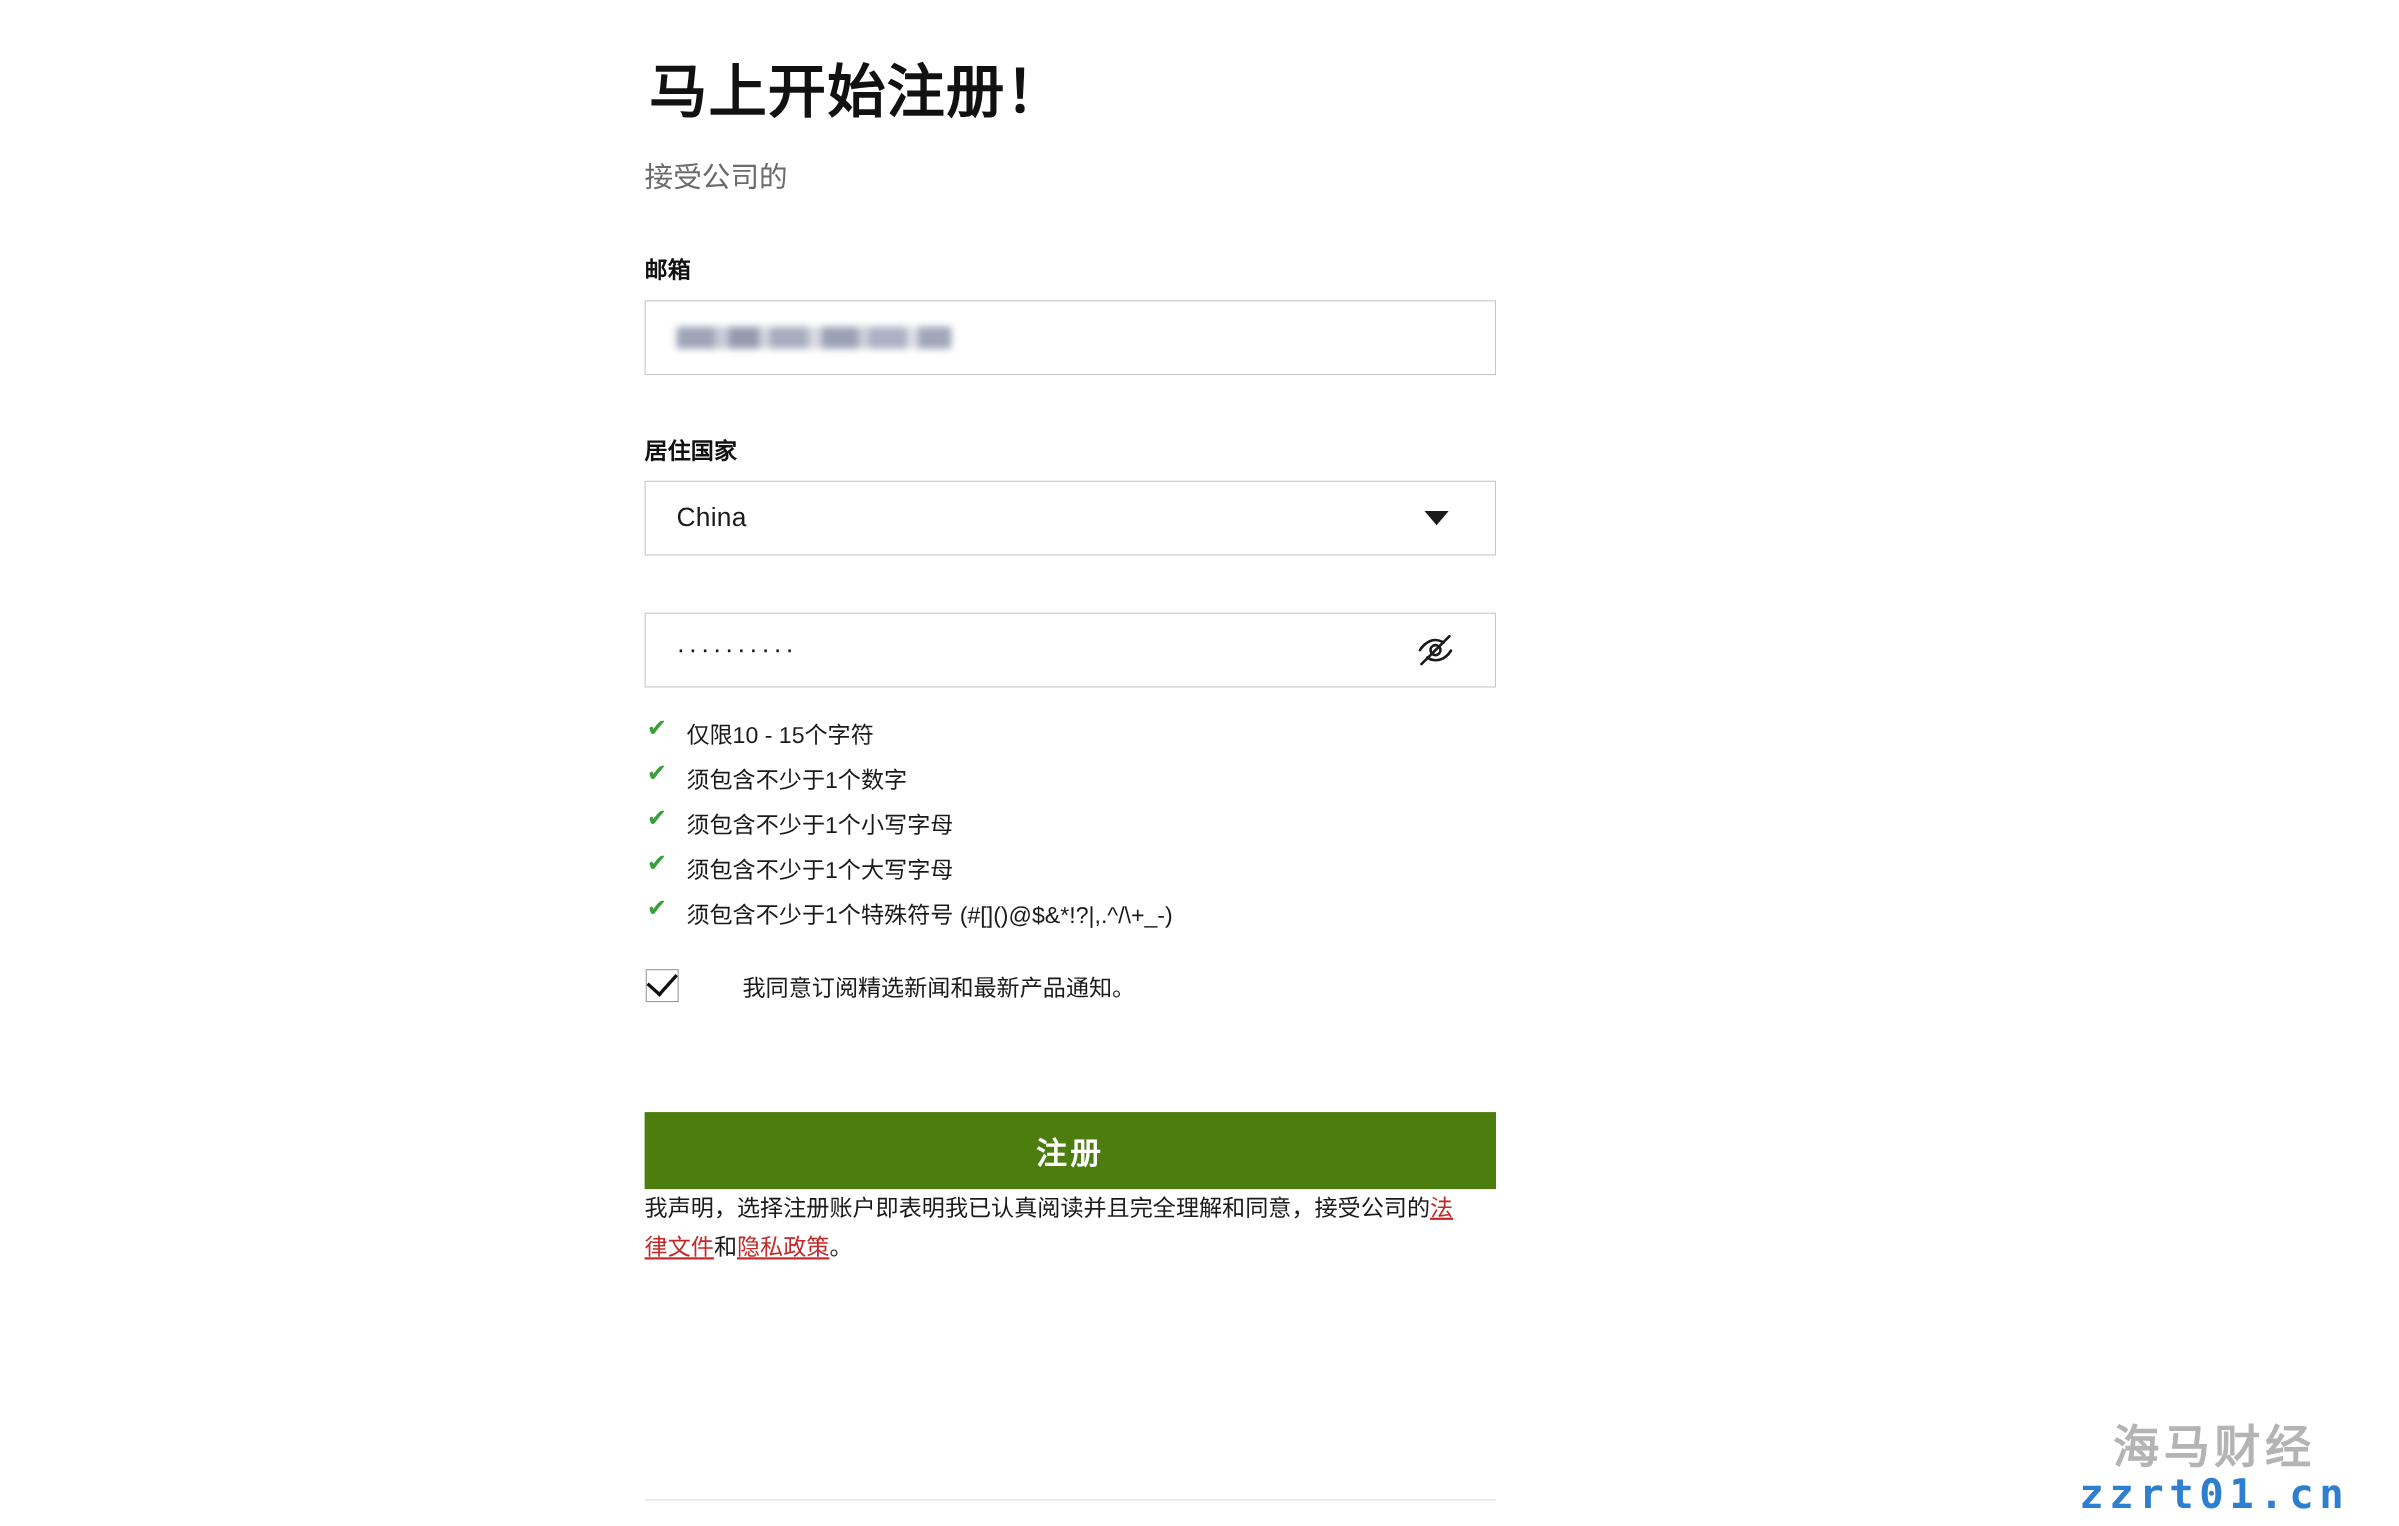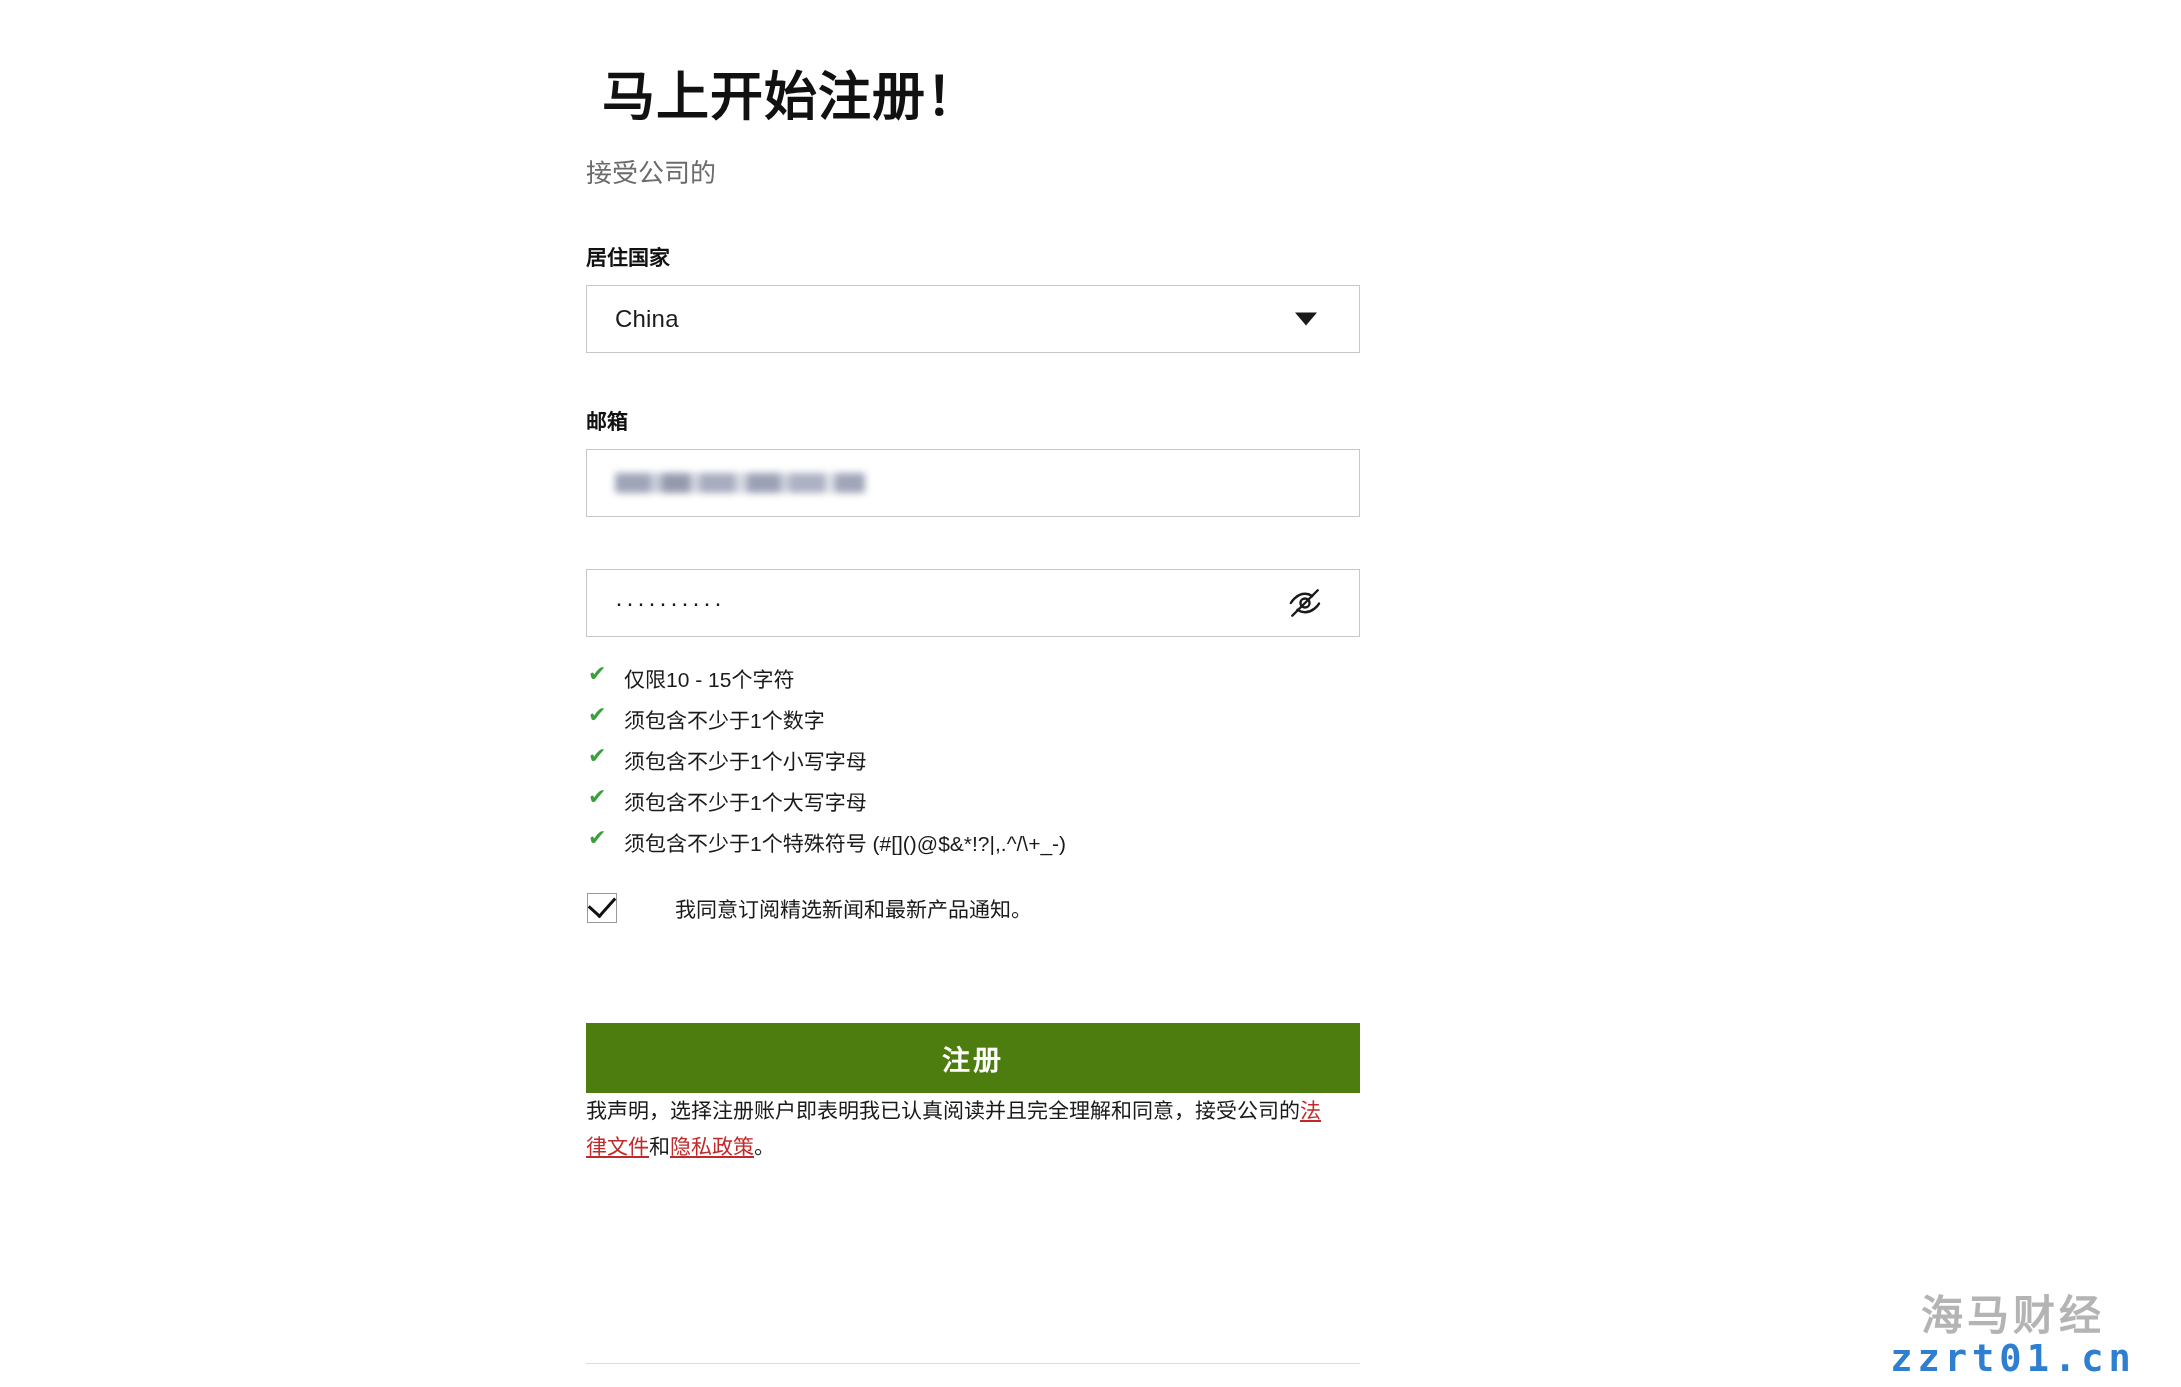--- a/index.html
+++ b/index.html
@@ -28,21 +28,21 @@
     position: absolute;
     left: 586px;
     top: 0;
     width: 820px;
   }
 
   .title {
     font-size: 53px;
     font-weight: bold;
     letter-spacing: 1px;
-    margin: 16px;
+    margin: 4px;
     padding-top: 48px;
     color: #111111;
     line-height: 1.25;
   }
 
   .subtitle {
     font-size: 26px;
     color: #6b6b6b;
     margin: 22px 0 0 0;
     font-weight: normal;
@@ -252,31 +252,31 @@
 <body>
 
 <div class="page">
 
   <div class="form-wrap">
 
     <h1 class="title">马上开始注册！</h1>
     <p class="subtitle">接受公司的</p>
 
     <div class="field-block">
+      <span class="field-label">邮箱</span>
+      <div class="control">
+        <span class="blurred"></span>
+      </div>
+    </div>
+
+    <div class="field-block">
       <span class="field-label">居住国家</span>
       <div class="control">
         <span class="value">China</span>
         <span class="select-caret"></span>
-      </div>
-    </div>
-
-    <div class="field-block">
-      <span class="field-label">邮箱</span>
-      <div class="control">
-        <span class="blurred"></span>
       </div>
     </div>
 
     <div class="field-block">
       <div class="control">
         <span class="password-dots">··········</span>
         <span class="eye-btn">
           <svg width="34" height="34" viewBox="0 0 24 24" fill="none" stroke="#1a1a1a" stroke-width="1.7" stroke-linecap="round" stroke-linejoin="round">
             <path d="M2 12s3.8-6.5 10-6.5c2 0 3.7.7 5.1 1.6"></path>
             <path d="M21.9 12.4c-.7 1.2-4.2 6.1-9.9 6.1-2.1 0-3.9-.7-5.3-1.7"></path>

